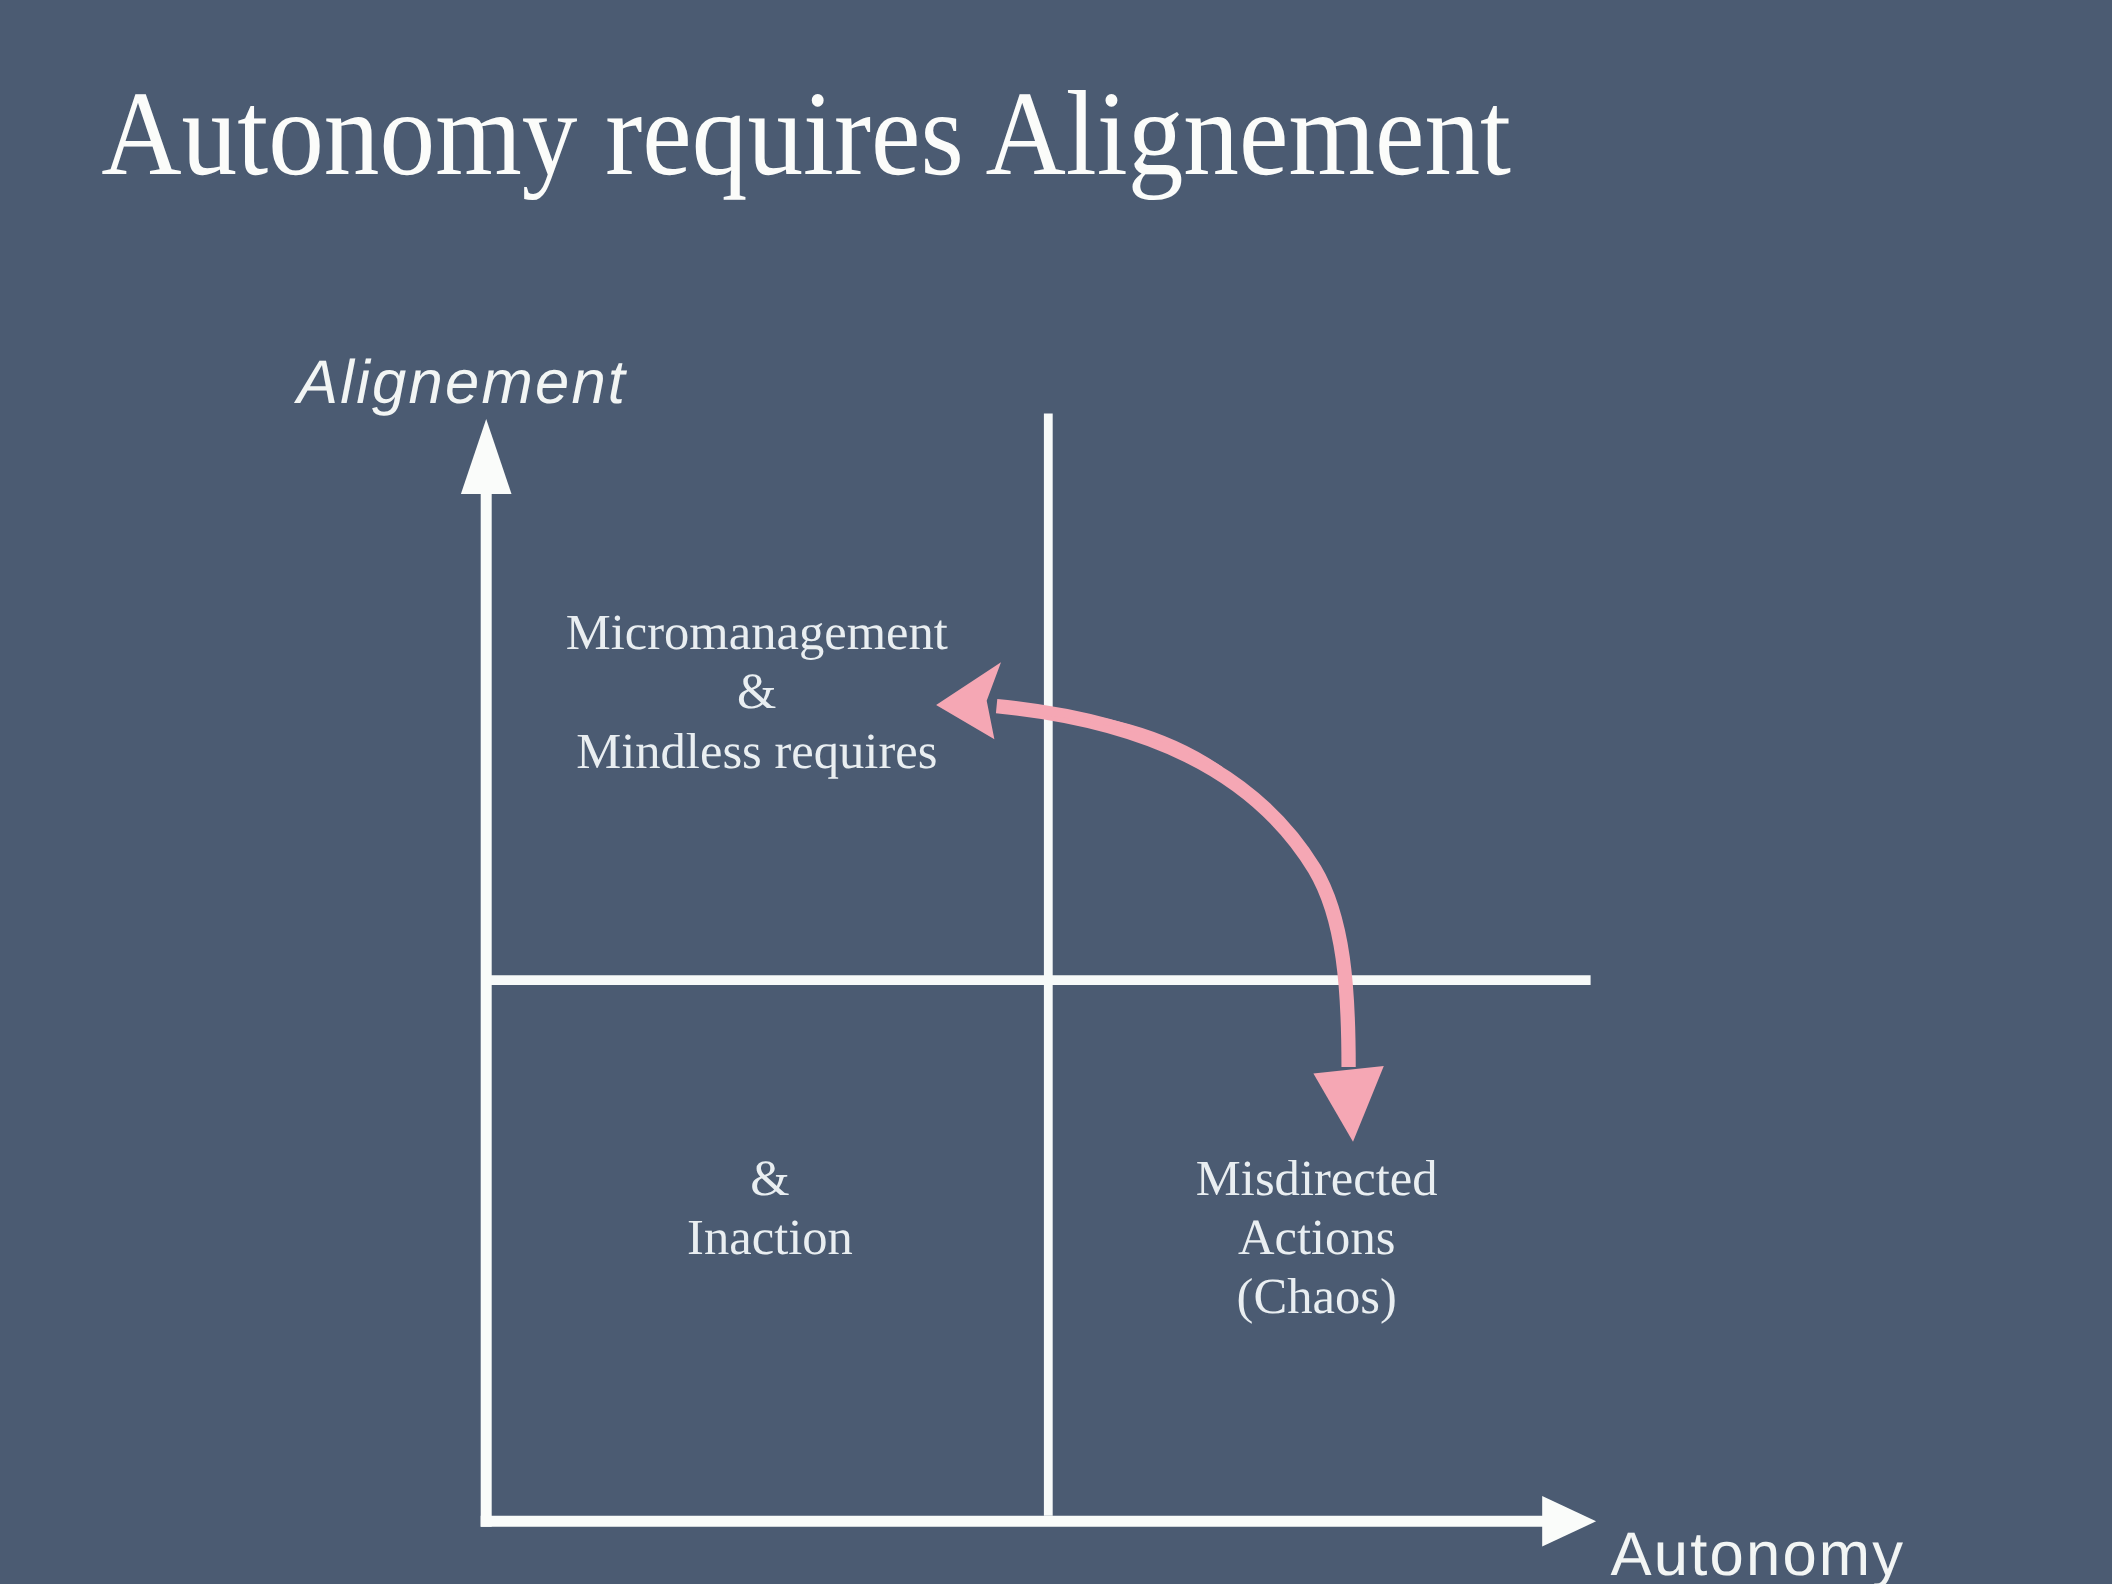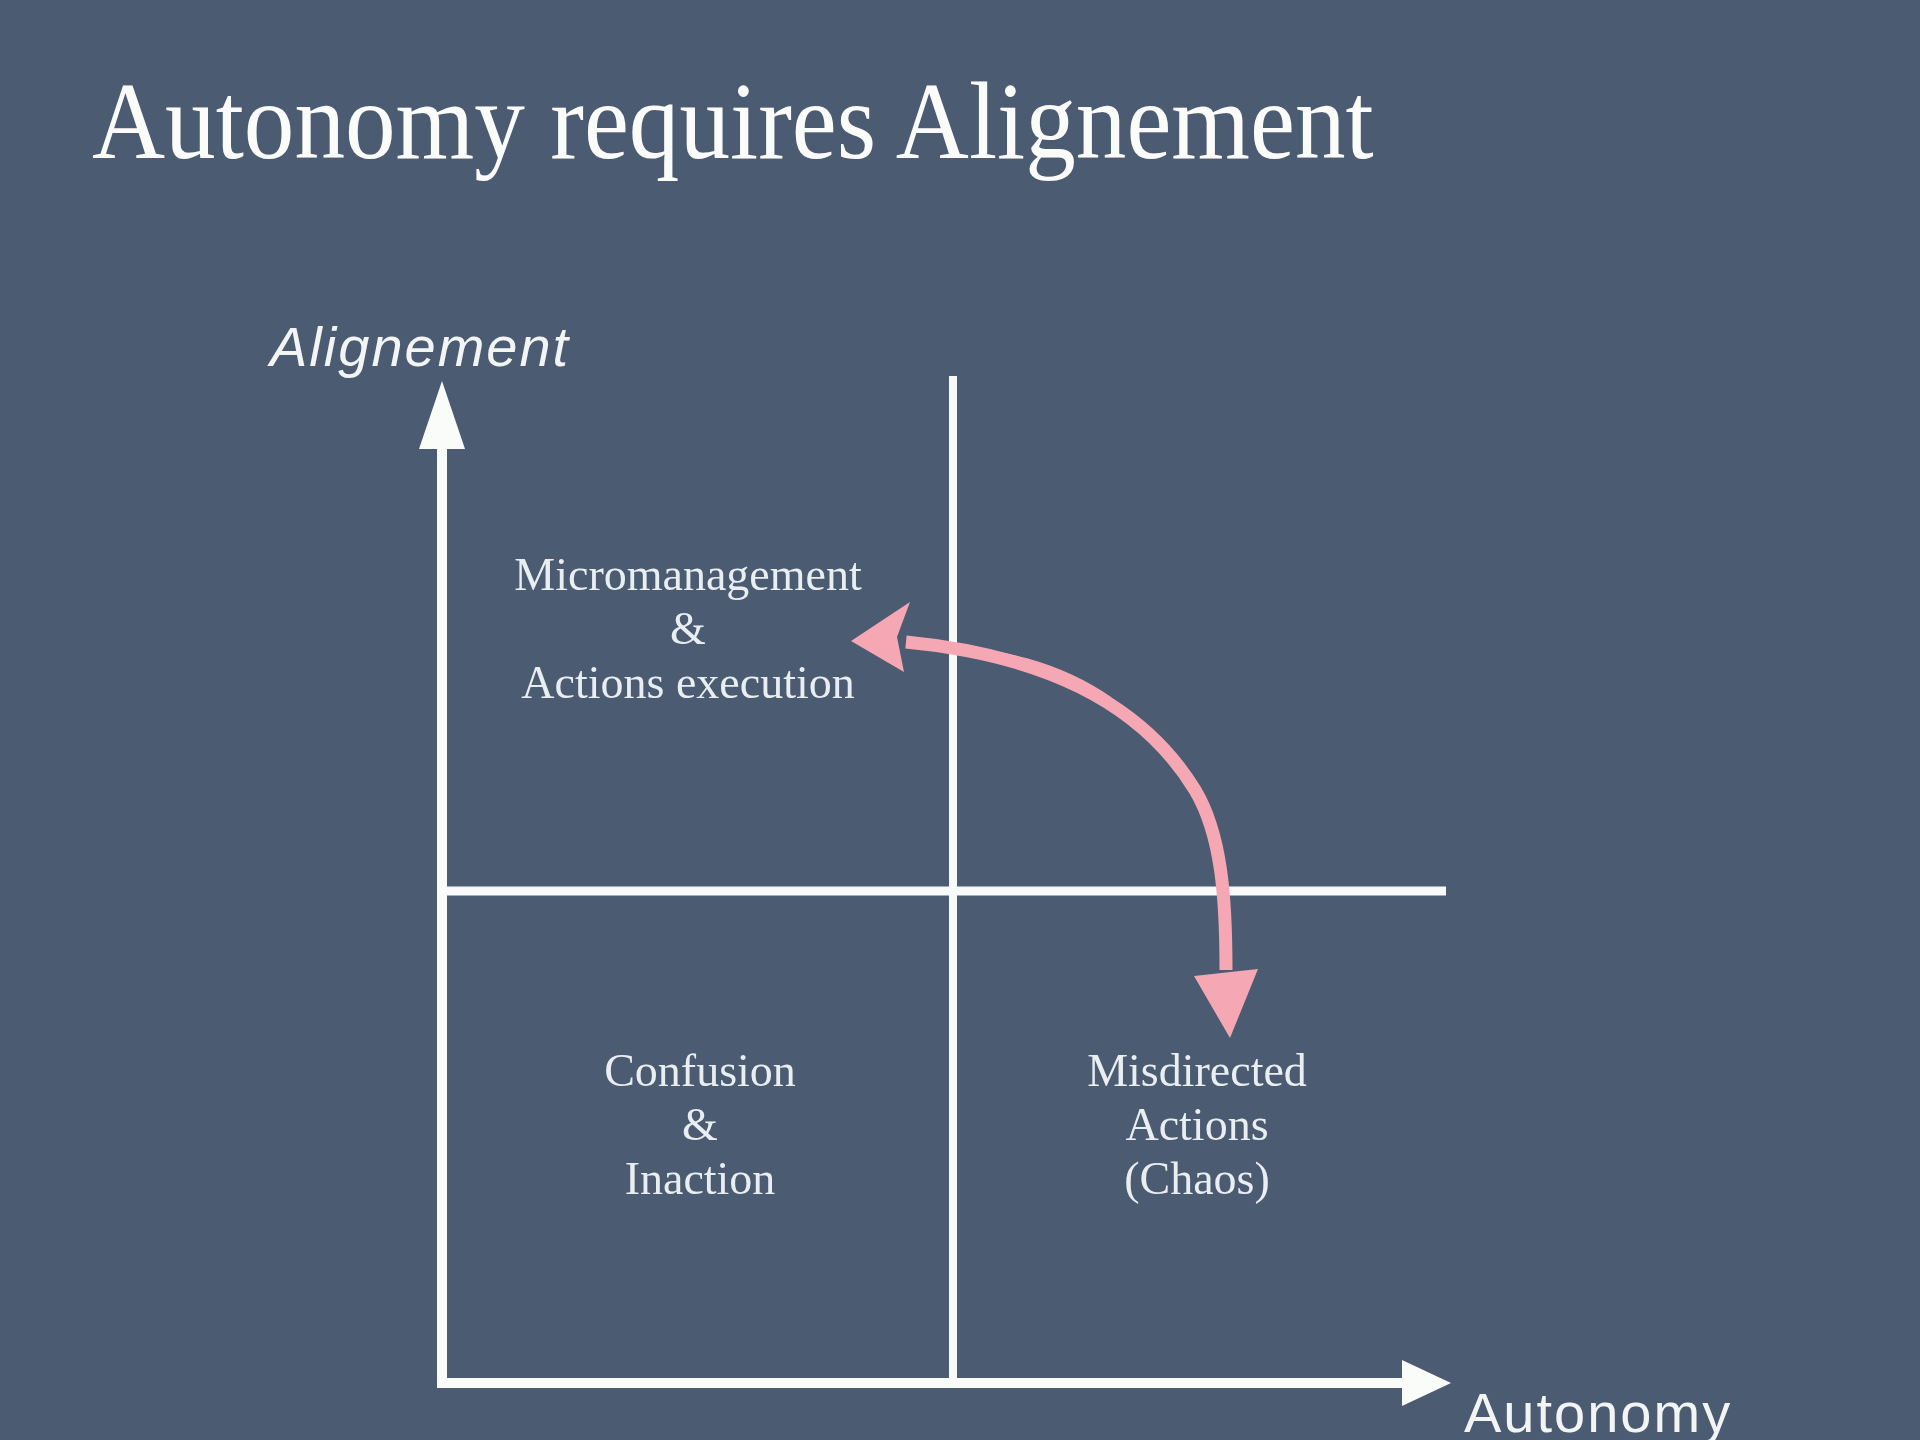--- a/index.html
+++ b/index.html
@@ -98,25 +98,24 @@
       <path d="M 906 642 C 1040 655, 1140 700, 1195 790 C 1222 835, 1226 900, 1226 970" fill="none" stroke="#f5a7b4" stroke-width="13"></path>
       <path d="M 920 645 C 1000 650, 1060 665, 1110 700" fill="none" stroke="#f5a7b4" stroke-width="6"></path>
       <polygon points="851,641 910,602 897,637 904,672" fill="#f5a7b4"></polygon>
       <polygon points="1194,976 1258,969 1230,1038" fill="#f5a7b4"></polygon>
     </g>
   </svg>
 
   <div class="quad-label quad-top-left">
     <span>Micromanagement</span>
     <span>&amp;</span>
-    <span>Actions execution</span>
+    <span>Mindless requires</span>
   </div>
 
   <div class="quad-label quad-bottom-left">
-    <span>Confusion</span>
     <span>&amp;</span>
     <span>Inaction</span>
   </div>
 
   <div class="quad-label quad-bottom-right">
     <span>Misdirected</span>
     <span>Actions</span>
     <span>(Chaos)</span>
   </div>
 

